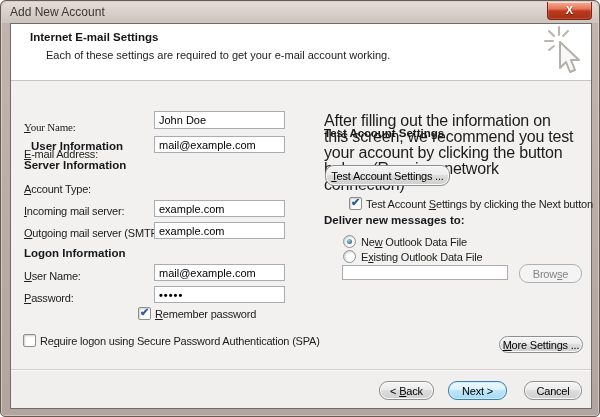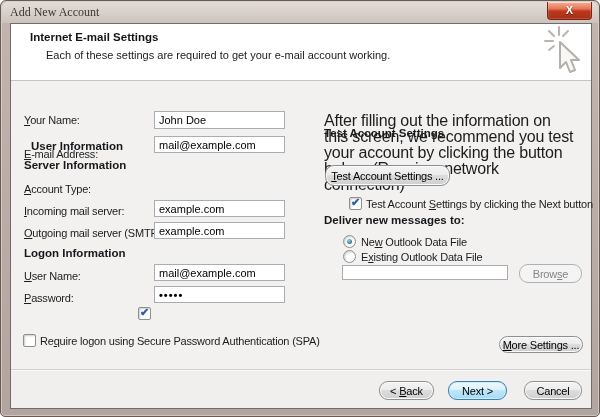--- a/index.html
+++ b/index.html
@@ -10,21 +10,21 @@
     position: relative; width: 600px; height: 417px;
     background: linear-gradient(to bottom, #c2b5af, #b2a59f);
     border: 1px solid #6b5a51; border-radius: 6px 6px 5px 5px;
     box-shadow: inset 0 0 0 1px rgba(255,255,255,.35);
     overflow: hidden;
   }
   .titlebar {
     position: absolute; left: 1px; top: 1px; right: 1px; height: 21px;
     background: linear-gradient(to bottom, #e4dcd7, #cdc3bd);
     border-radius: 5px 5px 0 0;
-    color: #3b3632; font-size: 12px; line-height: 21px; padding-left: 8px; font-family: Liberation Serif, serif;
+    color: #3b3632; font-size: 12px; line-height: 21px; padding-left: 8px;
   }
   .close-btn {
     position: absolute; left: 546px; top: 1px; width: 45px; height: 18px;
     background: linear-gradient(to bottom, #f6b093 0%, #e4765a 40%, #cc4528 50%, #b83a1e 55%, #a93013 100%);
     border: 1px solid #7e2215; border-top: none; border-radius: 0 0 4px 4px;
     color: #fff; font-size: 11px; font-weight: bold; text-align: center; line-height: 17px;
     text-shadow: 0 1px 1px rgba(0,0,0,.55);
     box-shadow: inset 0 1px 0 rgba(255,255,255,.5), inset 0 0 0 1px rgba(255,255,255,.15);
     cursor: pointer; padding: 0;
   }
@@ -125,21 +125,21 @@
           <line x1="1" y1="15" x2="9" y2="15"></line>
           <line x1="24" y1="5" x2="19" y2="10"></line>
           <line x1="5" y1="24" x2="10" y2="20"></line>
         </g>
         <path d="M16 16 L16 42 L22 36 L26 46 L31 44 L27 34 L35 34 Z" fill="#f8f7f5" stroke="#b3afaa" stroke-width="2" stroke-linejoin="round"></path>
       </svg>
     </div>
 
     <div class="hdg" style="left:20px; top:69px;margin-top:47px;">User Information</div>
 
-    <label class="lbl" style="left:13px; top:90px;"><u>Y</u>our Name:</label>
+    <label class="lbl" style="left:13px; top:97px;font-family:Liberation Serif, serif;"><u>Y</u>our Name:</label>
     <input class="field" style="left: 143px; top: 87px; width: 131px; height: 18px;" type="text" value="John Doe">
 
     <label class="lbl" style="left:13px; top:124px;"><u>E</u>-mail Address:</label>
     <input class="field" style="left: 143px; top: 112px; width: 131px; height: 17px;" type="text" value="mail@example.com">
 
     <div class="hdg" style="left:13px; top:135px;">Server Information</div>
 
     <label class="lbl" style="left:13px; top:159px;"><u>A</u>ccount Type:</label>
 
     <label class="lbl" style="left:13px; top:181px;"><u>I</u>ncoming mail server:</label>
@@ -152,20 +152,21 @@
 
     <label class="lbl" style="left:13px; top:246px;"><u>U</u>ser Name:</label>
     <input class="field" style="left: 143px; top: 240px; width: 131px; height: 17px;" type="text" value="mail@example.com">
 
     <label class="lbl" style="left:13px; top:268px;"><u>P</u>assword:</label>
     <input class="field pw" style="left: 143px; top: 262px; width: 131px; height: 17px;" type="text" value="•••••">
 
     <div class="checkbox" style="left:127px; top:283px;">
       <span class="check">✔</span>
     </div>
+    <label class="lbl" style="left:144px; top:284px;"><u>R</u>emember password</label>
 
     <div class="checkbox" style="left:12px; top:310px;"></div>
     <label class="lbl" style="left:29px; top:311px;">Re<u>q</u>uire logon using Secure Password Authentication (SPA)</label>
 
     <div class="hdg" style="left:313px; top:69px;margin-top:34px;">Test Account Settings</div>
     <div class="desc" style="left:313px; top:89px; width:252px;">After filling out the information on this screen, we recommend you test your account by clicking the button below. (Requires network connection)</div>
 
     <button class="btn" style="left:314px; top:141px; width:125px; height:21px;"><u>T</u>est Account Settings ...</button>
 
     <div class="checkbox" style="left:338px; top:173px;">

